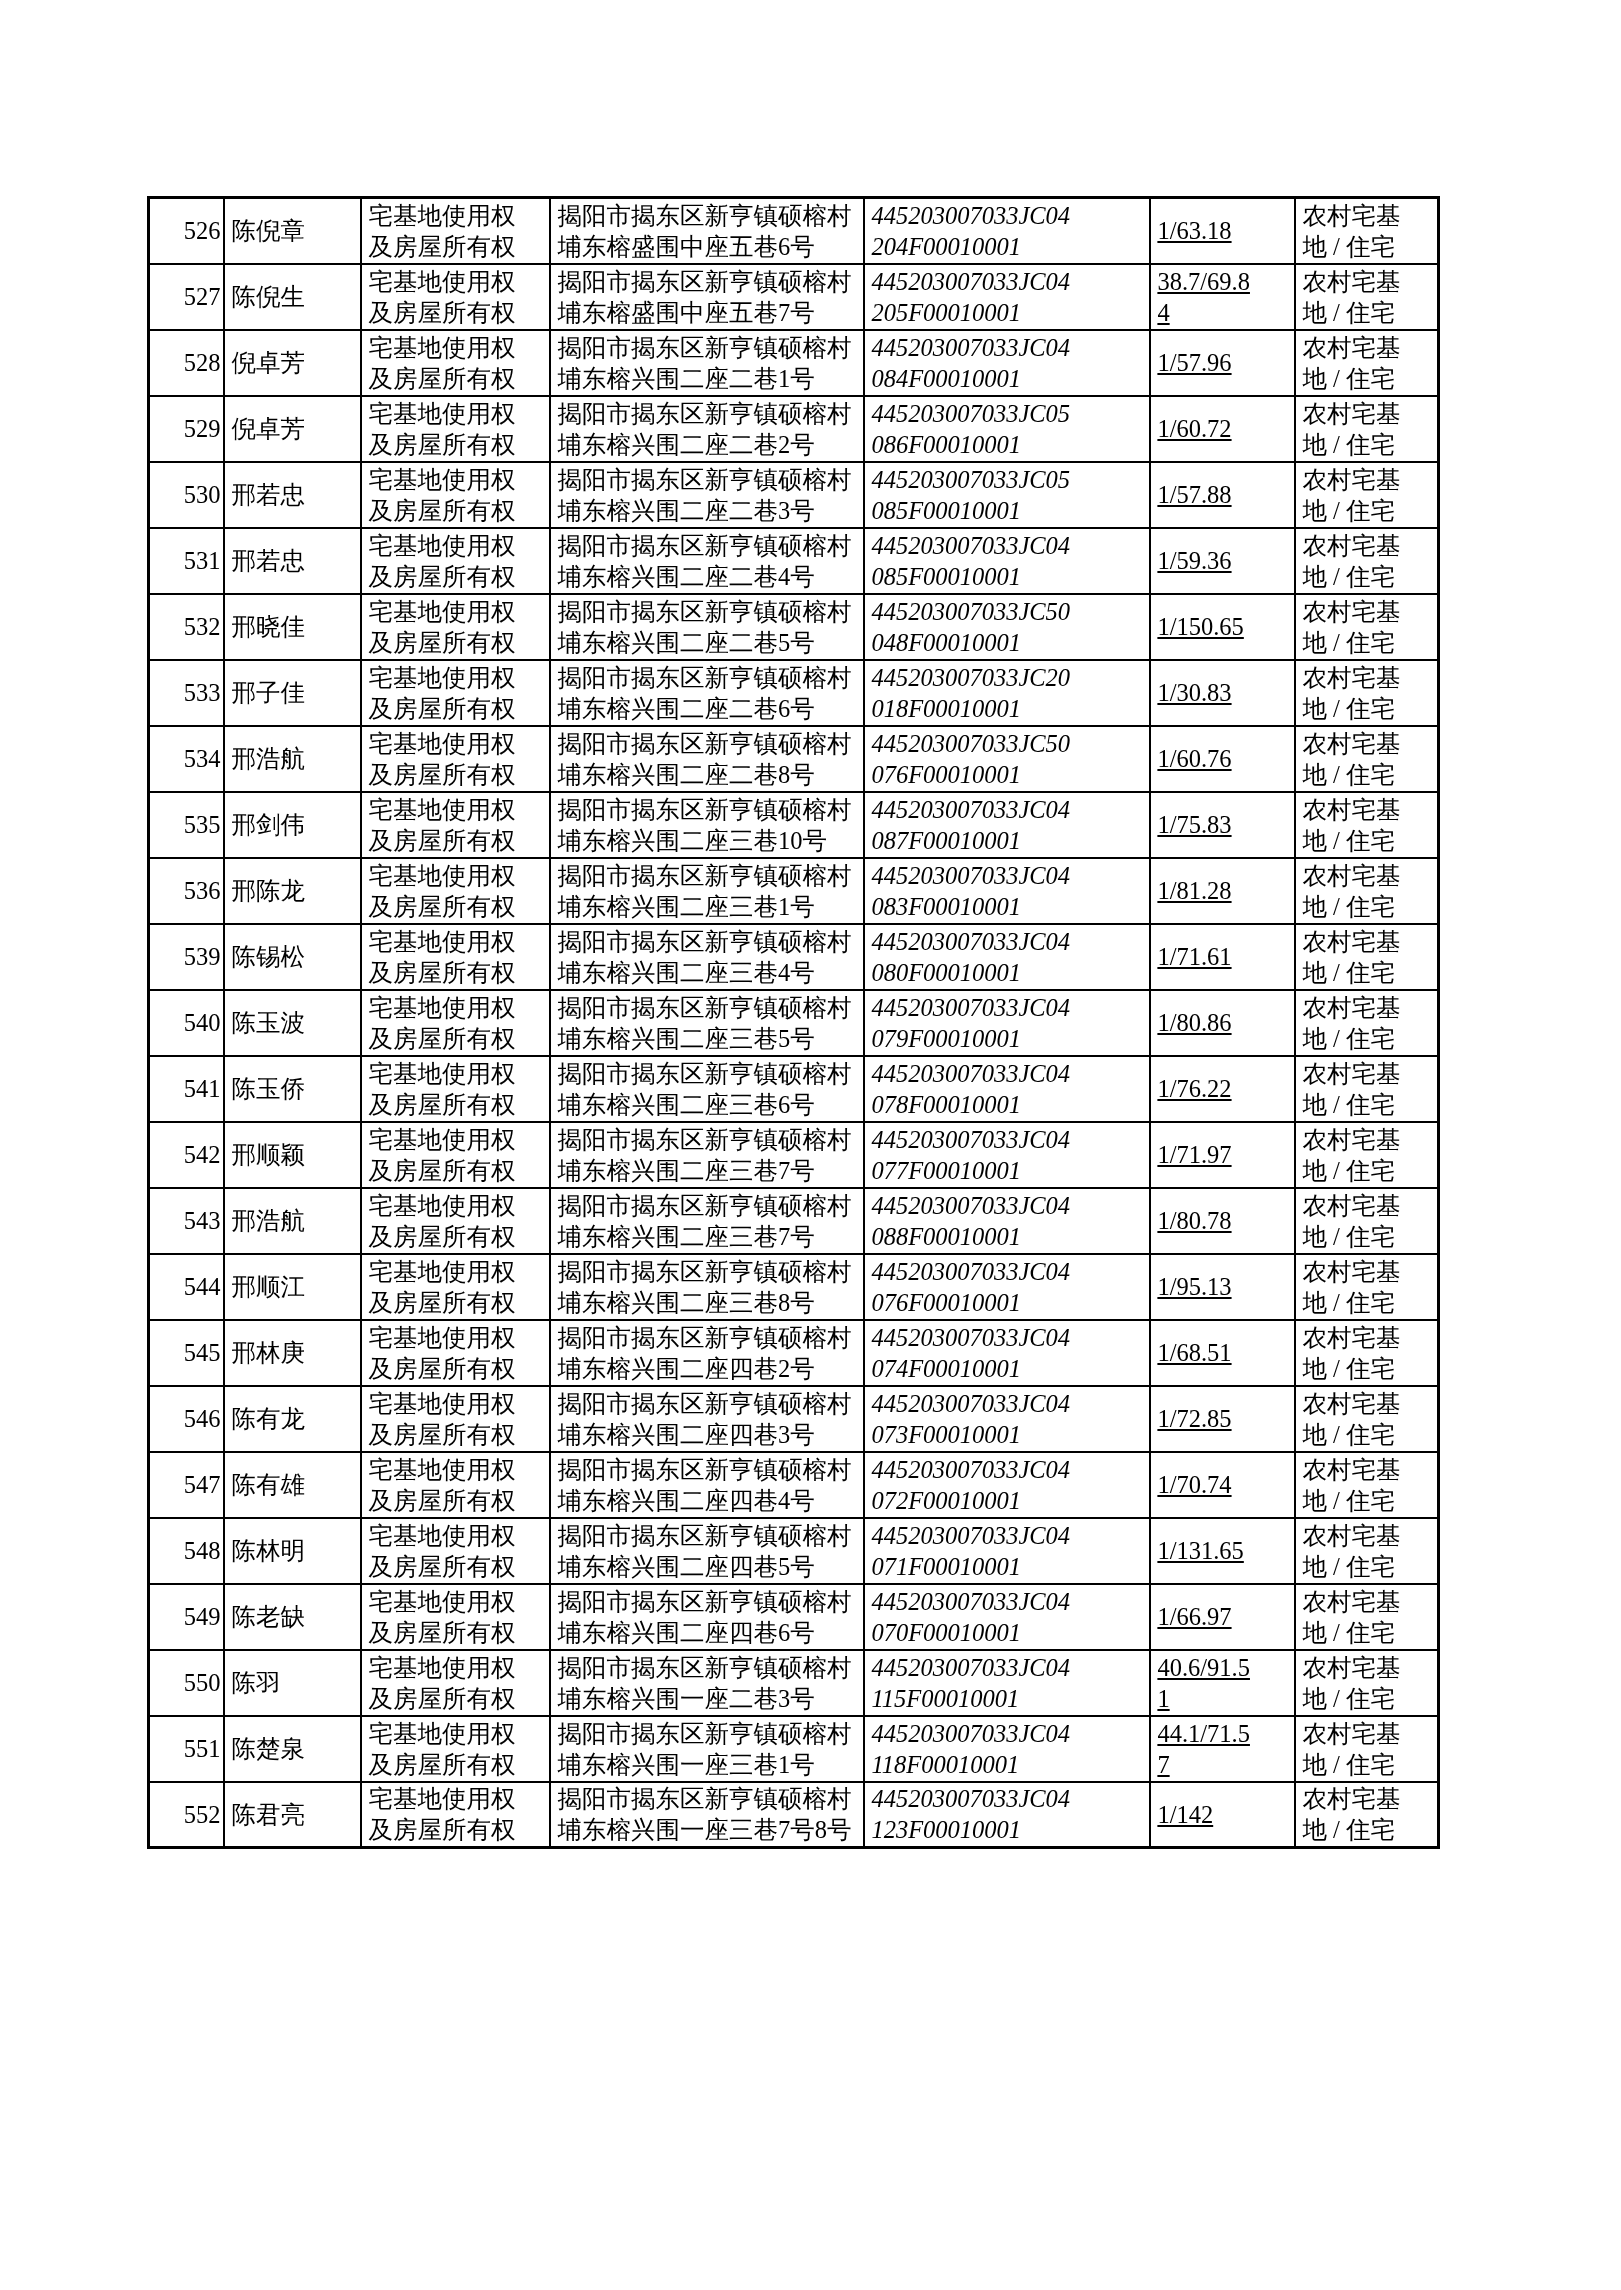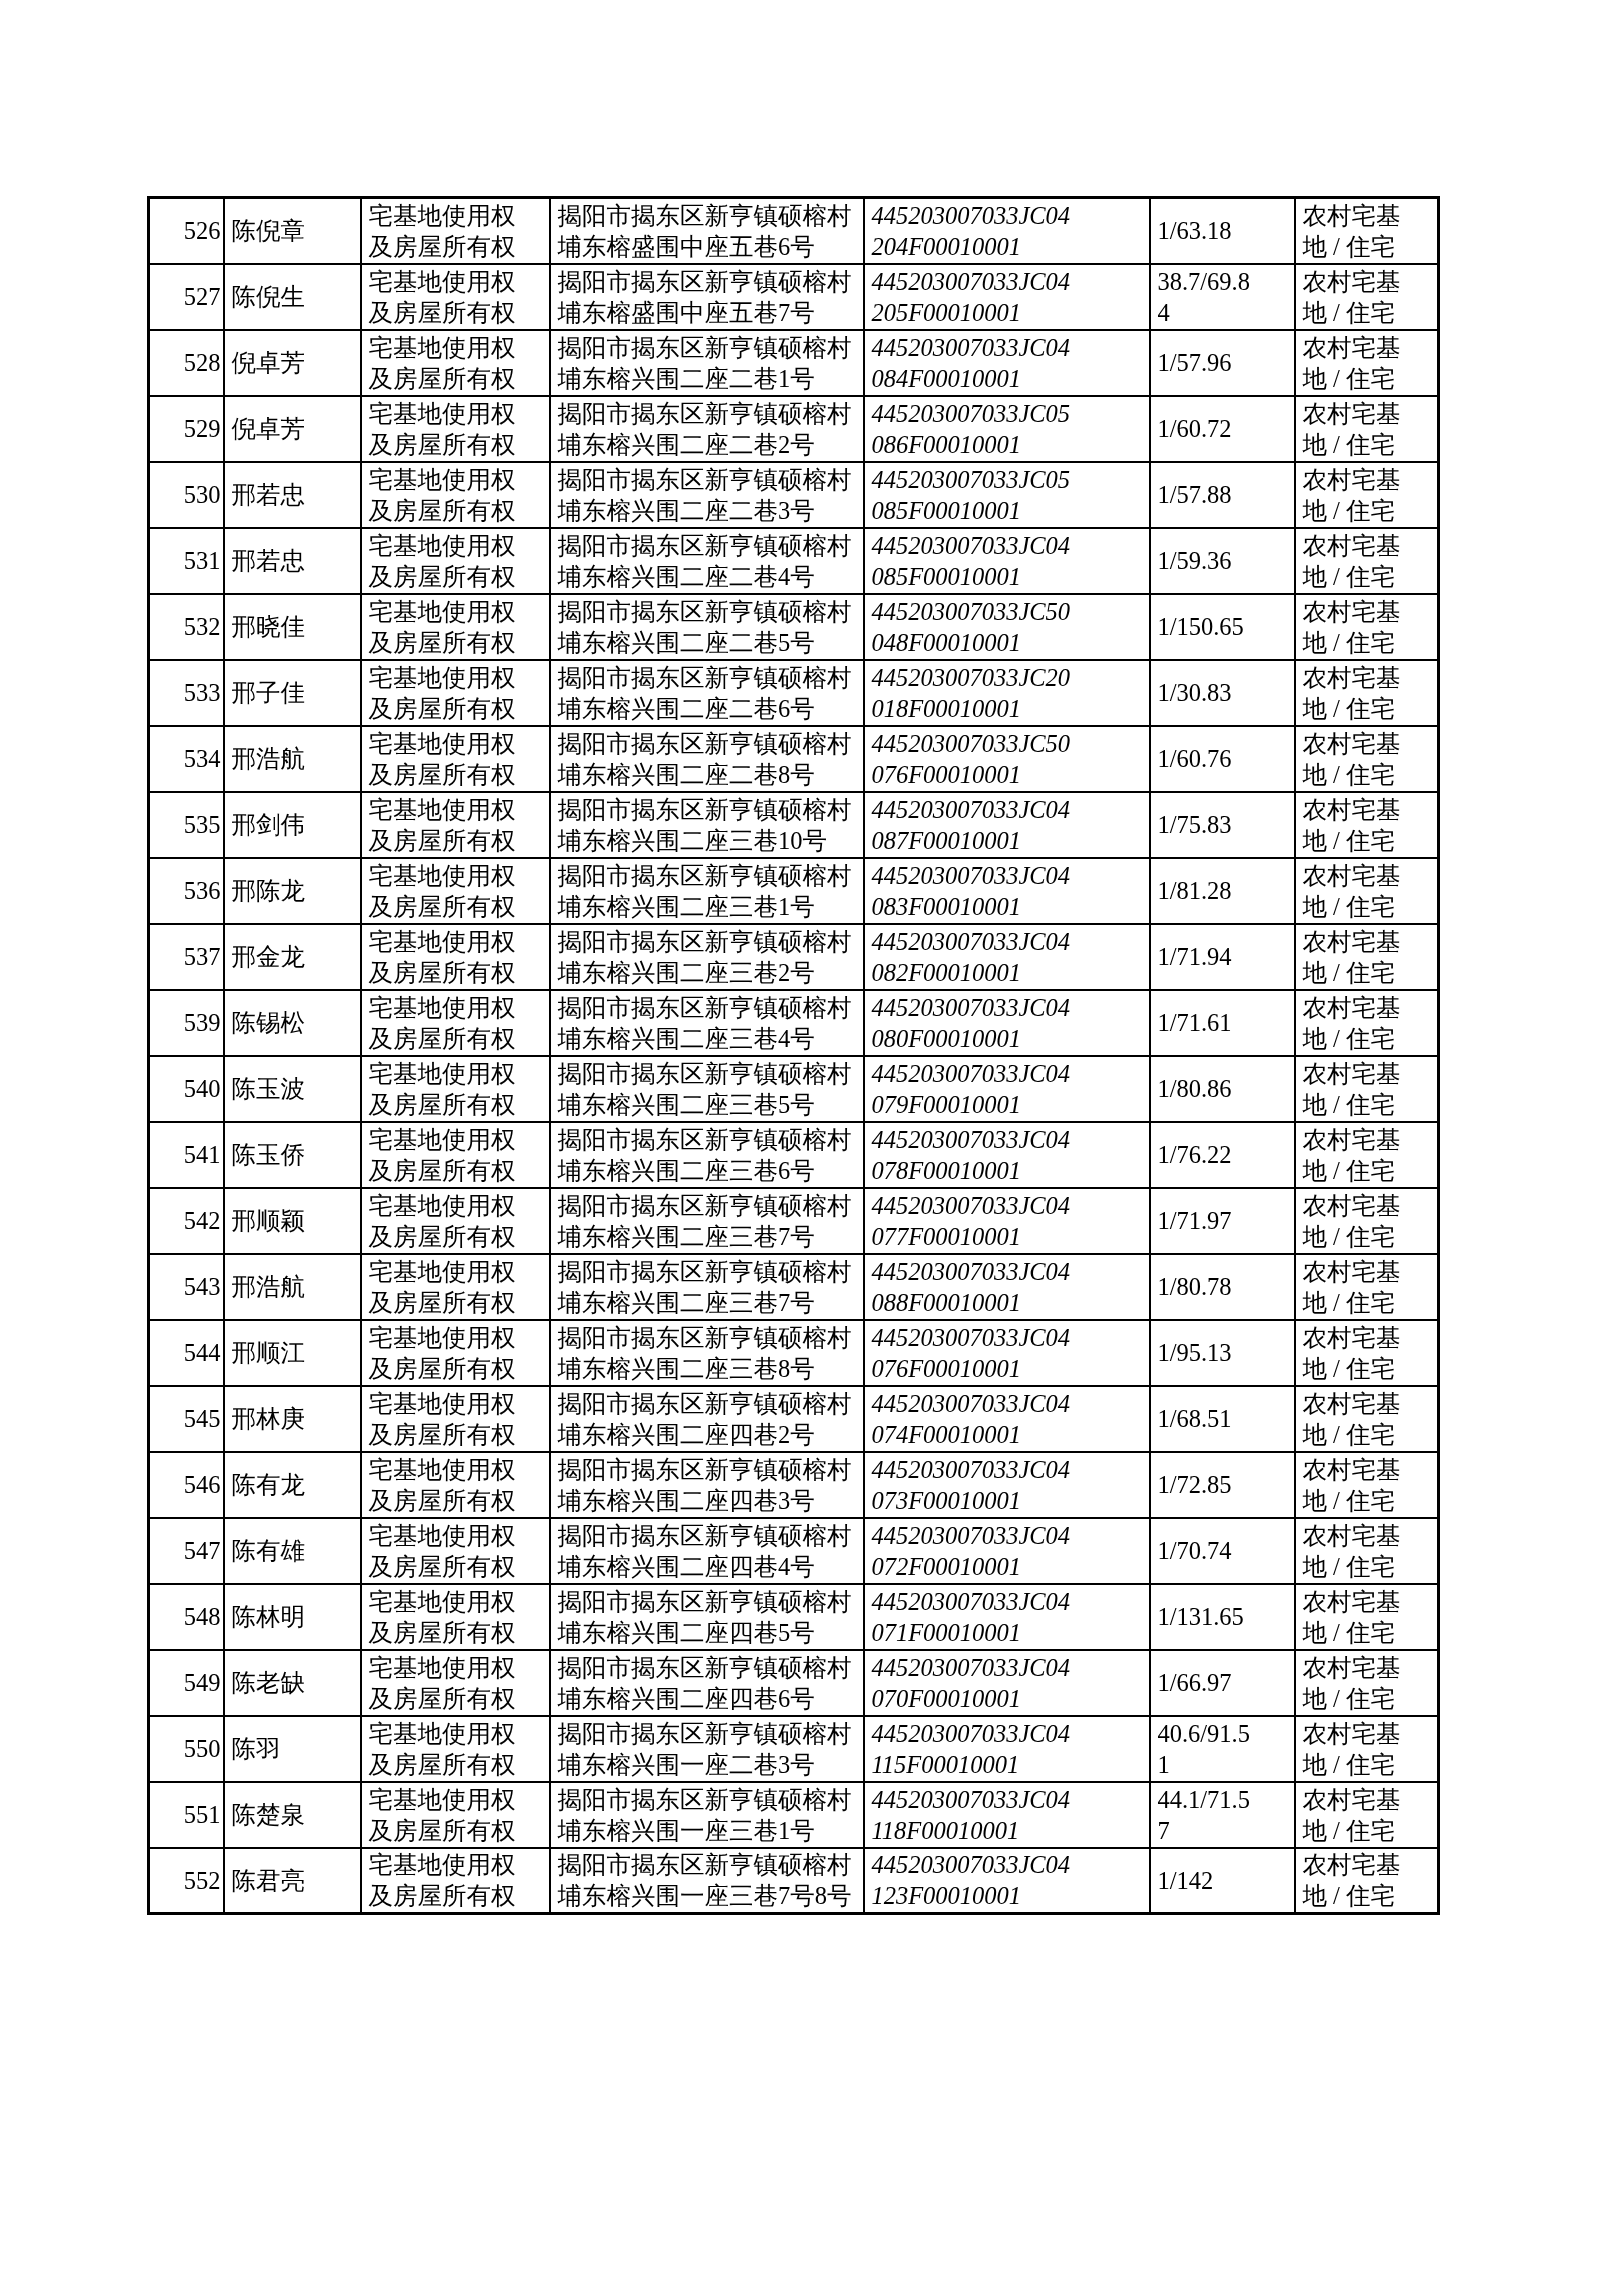--- a/index.html
+++ b/index.html
@@ -46,21 +46,21 @@
     font-size: 30px;
     text-align: right;
     padding-right: 2.9px;
     padding-left: 2px;
     white-space: nowrap;
   }
   td.c-owner  { padding-left: 8.8px; }
   td.c-right  { padding-left: 8.8px; }
   td.c-addr   { padding-left: 3.9px; }
   td.c-cert   { padding-left: 5.9px; font-style: italic; }
-  td.c-area   { padding-left: 5.9px; }
+  td.c-area   { padding-left: 5.9px; text-decoration: underline; }
   td.c-land   { padding-left: 4.9px; }
 </style>
 </head>
 <body>
 
 <div class="sheet">
   <table class="registry">
     <colgroup>
       <col style="width:75px">
       <col style="width:137px">
@@ -219,33 +219,20 @@
 及房屋所有权</td>
     <td class="c-addr">揭阳市揭东区新亨镇硕榕村
 埔东榕兴围二座三巷1号</td>
     <td class="c-cert">445203007033JC04
 083F00010001</td>
     <td class="c-area">1/81.28</td>
     <td class="c-land">农村宅基
 地 / 住宅</td>
   </tr>
 
-  <tr>
-    <td class="c-serial">537</td>
-    <td class="c-owner">邢金龙</td>
-    <td class="c-right">宅基地使用权
-及房屋所有权</td>
-    <td class="c-addr">揭阳市揭东区新亨镇硕榕村
-埔东榕兴围二座三巷2号</td>
-    <td class="c-cert">445203007033JC04
-082F00010001</td>
-    <td class="c-area">1/71.94</td>
-    <td class="c-land">农村宅基
-地 / 住宅</td>
-  </tr>
 
 
   <tr>
     <td class="c-serial">539</td>
     <td class="c-owner">陈锡松</td>
     <td class="c-right">宅基地使用权
 及房屋所有权</td>
     <td class="c-addr">揭阳市揭东区新亨镇硕榕村
 埔东榕兴围二座三巷4号</td>
     <td class="c-cert">445203007033JC04

